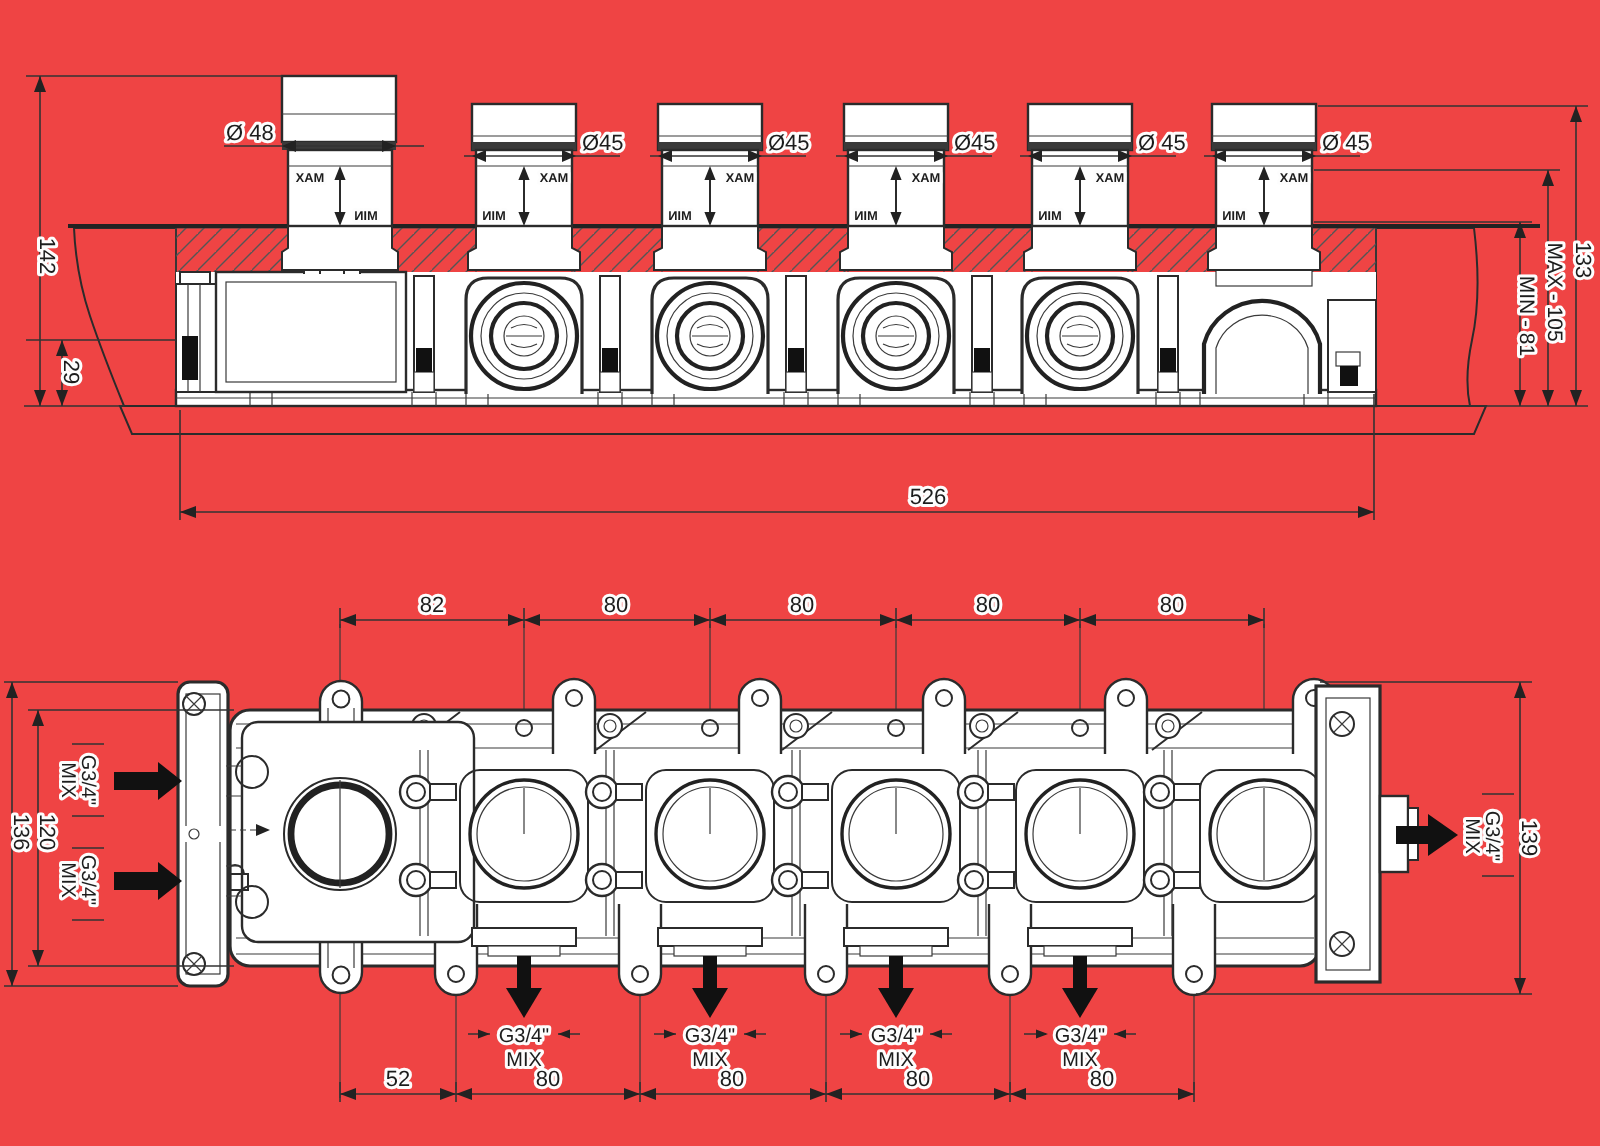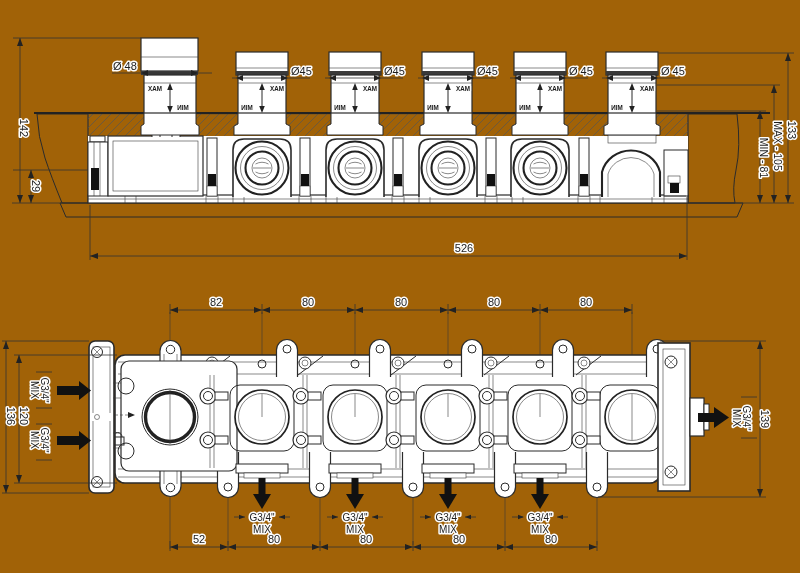--- a/index.html
+++ b/index.html
@@ -1,16 +1,16 @@
 <!DOCTYPE html>
 <html><head>
 <meta charset="utf-8">
 <style>
   html,body{margin:0;padding:0;background:#fff;}
-  .stage{width:800px;height:573px;background:#a16207;position:relative;overflow:hidden;}
+  .stage{width:800px;height:573px;background:#ef4444;position:relative;overflow:hidden;}
   svg{display:block;}
   text{font-family:"Liberation Sans","DejaVu Sans",sans-serif;fill:#1c1c1c;}
   .dimtxt{font-size:11px;}
   .halo{paint-order:stroke;stroke:#fdfdfd;stroke-width:3px;stroke-linejoin:round;}
   .porttxt{font-size:10px;}
   .mir{font-size:6.4px;font-weight:bold;}
   .ln{stroke:#2b2b2b;fill:none;stroke-width:1;}
   .ln12{stroke:#2b2b2b;fill:none;stroke-width:1.2;}
   .med{stroke:#2b2b2b;fill:none;stroke-width:1.6;}
   .thk{stroke:#222;fill:none;stroke-width:2.1;}

